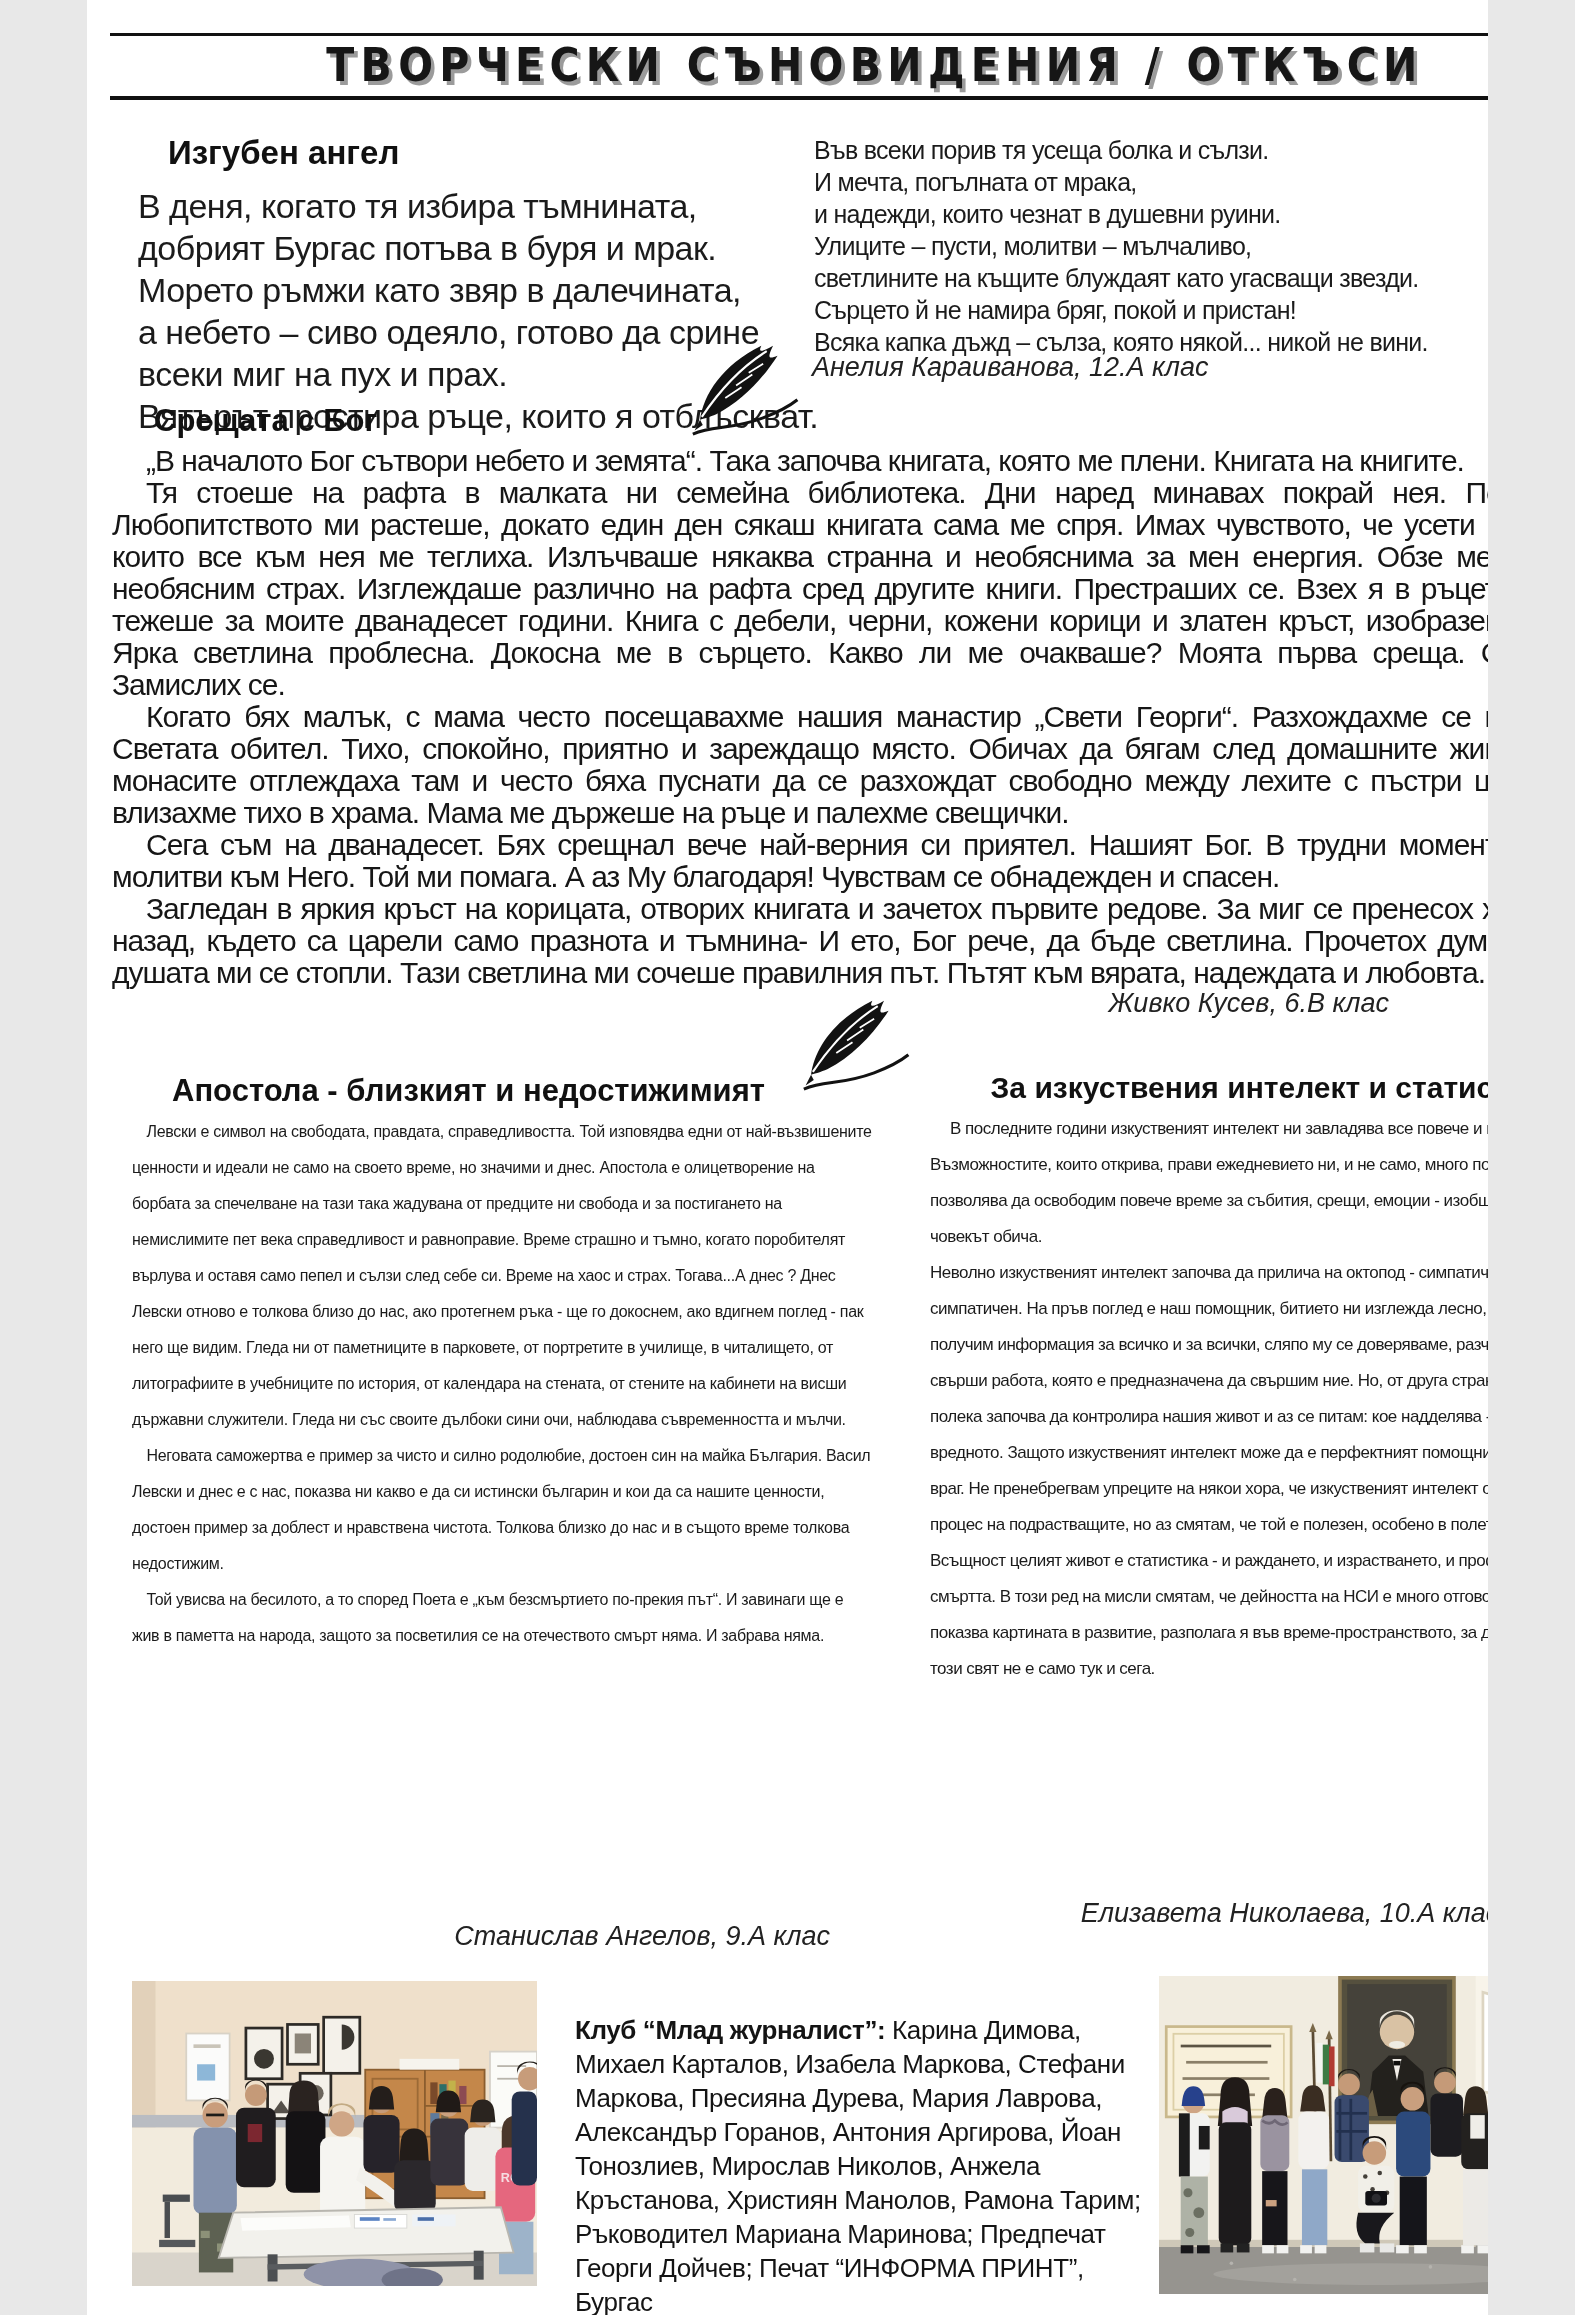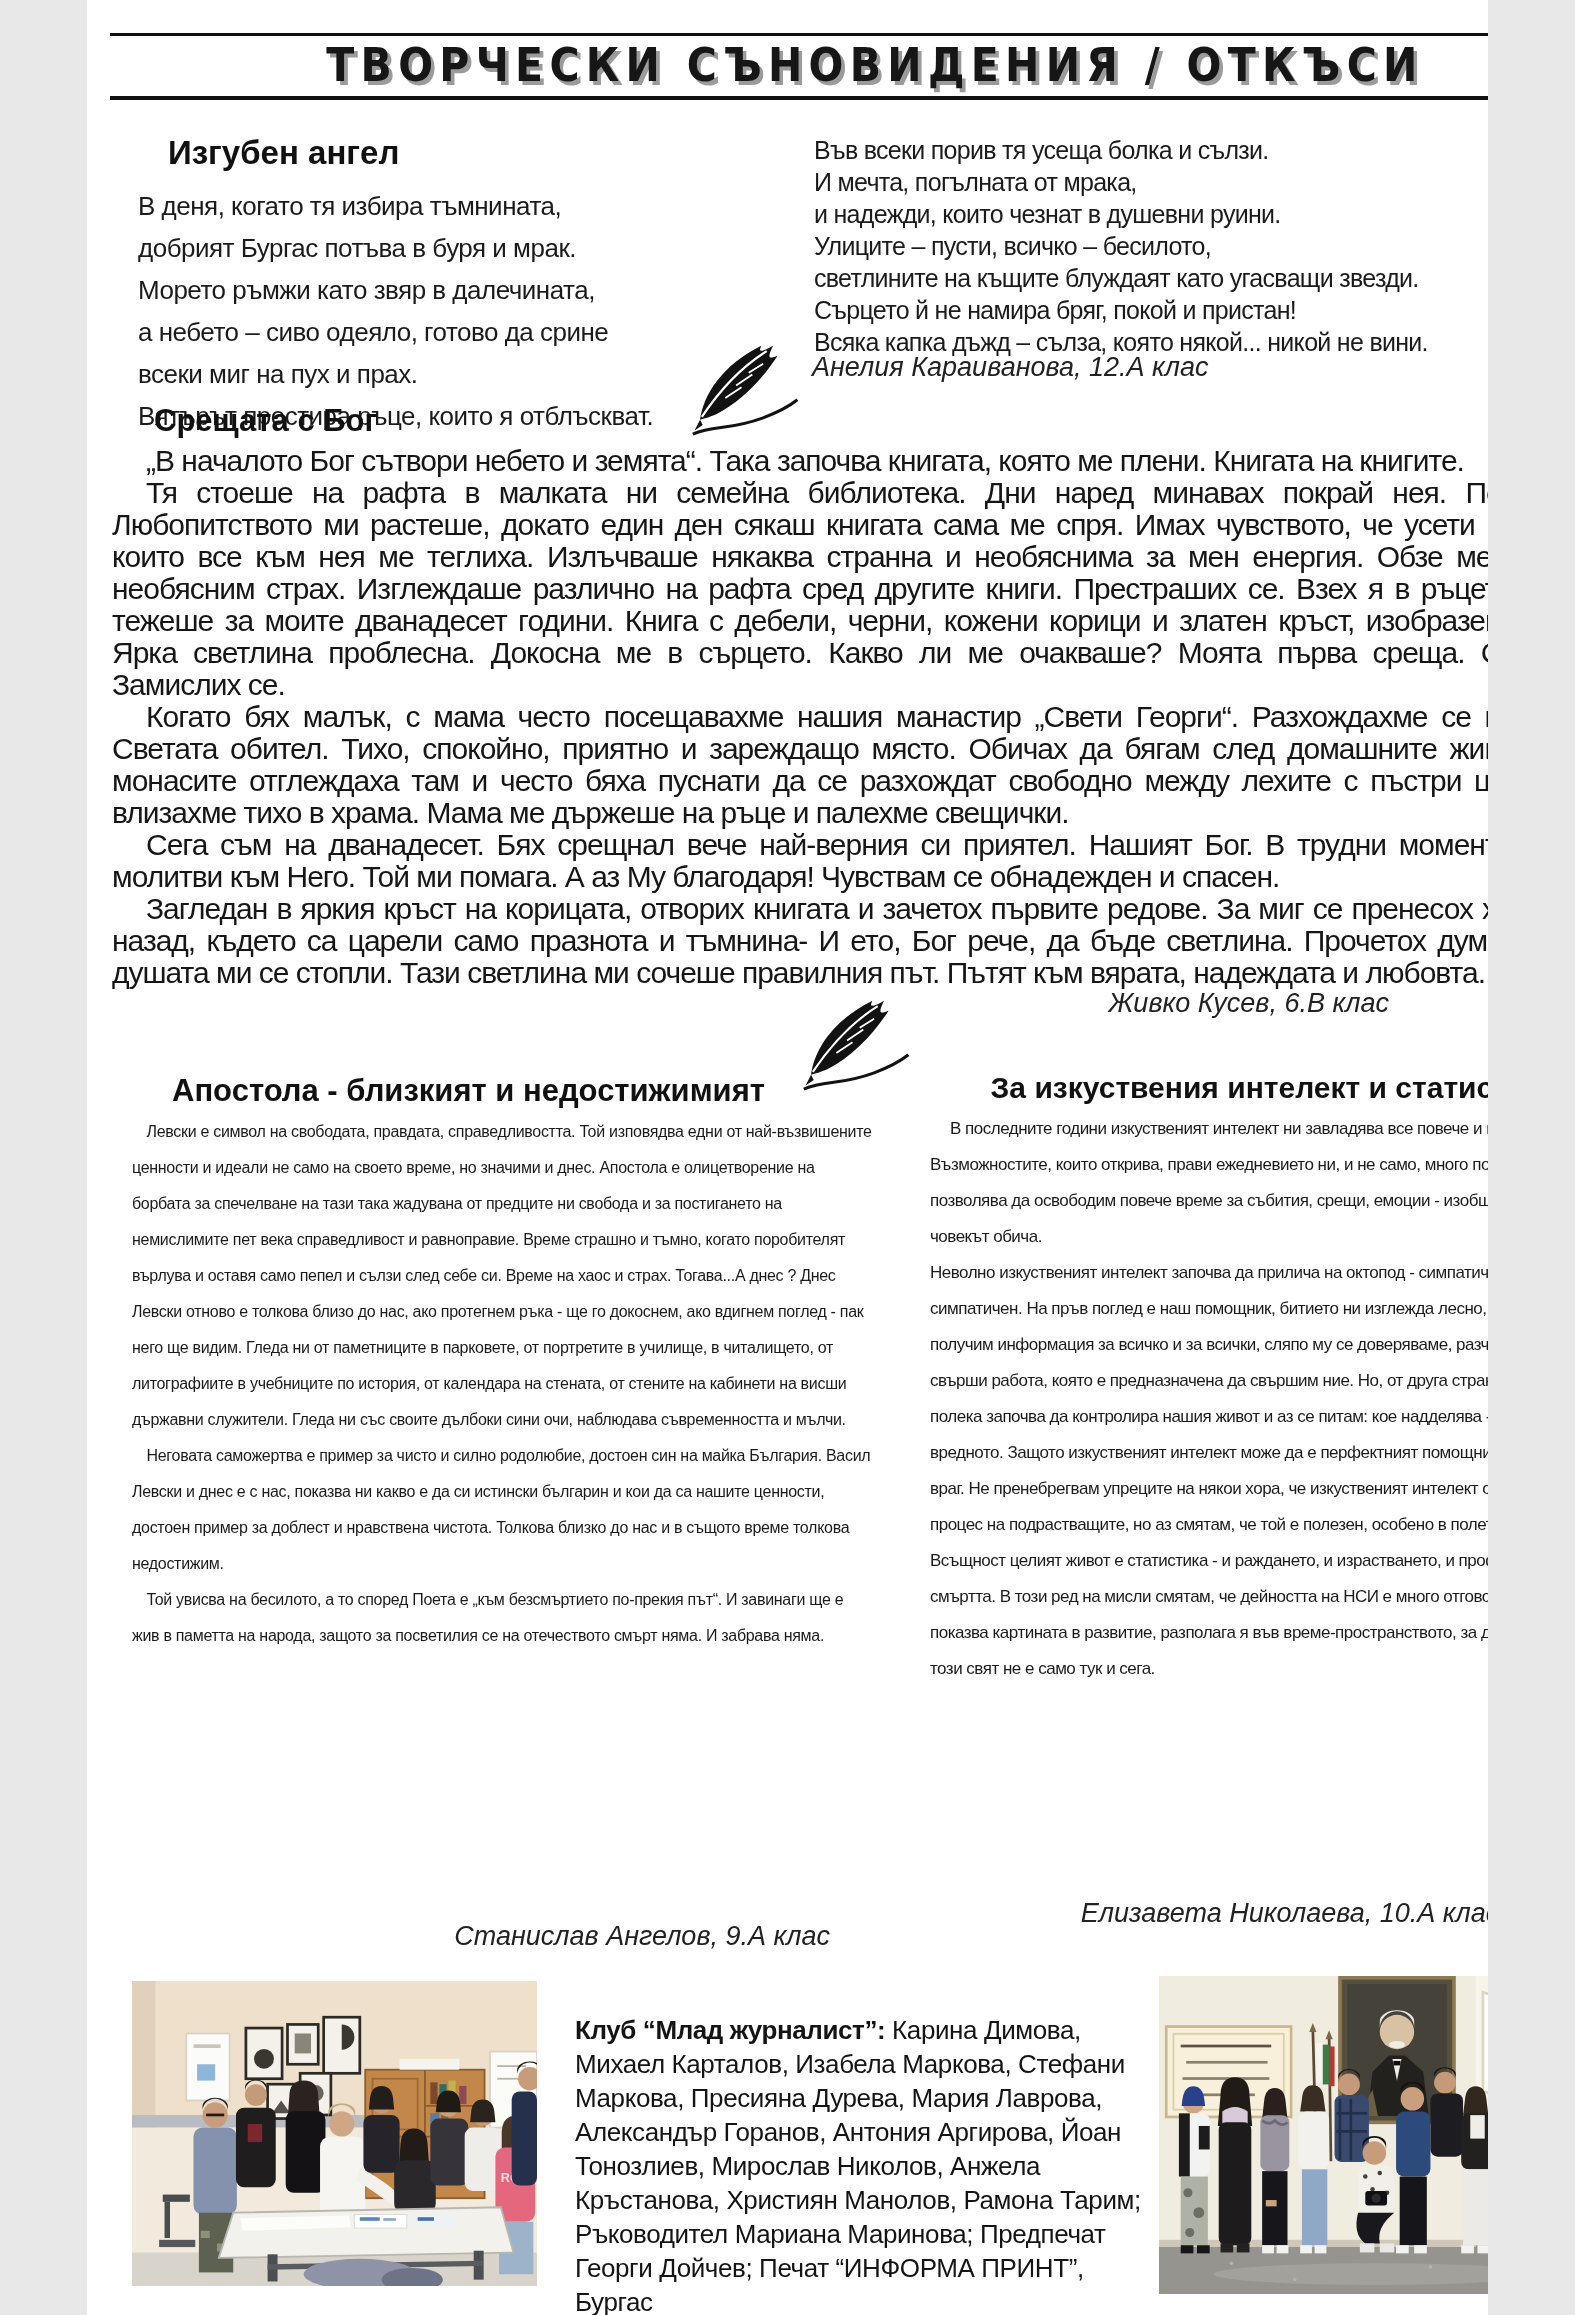--- a/index.html
+++ b/index.html
@@ -18,21 +18,21 @@
     letter-spacing:6.3px;color:#161616;text-shadow:3.6px 3.6px 0 #9b9b9b;
     transform:scaleY(1.12);transform-origin:top center;white-space:nowrap;
   }
   .page-num{
     position:absolute;left:1482px;top:40px;font-family:"DejaVu Sans", sans-serif;
     font-weight:900;font-size:43px;color:#5f5f5f;text-shadow:1.8px 1.8px 0 #8d8d8d;
   }
   
   .art-title{position:absolute;font-weight:bold;font-size:31px;color:#111;white-space:nowrap;}
   .author{position:absolute;font-style:italic;font-size:27px;color:#222;}
-  .poem{position:absolute;font-size:26px;letter-spacing:-0.5px;white-space:nowrap;}
+  .poem{position:absolute;font-size:34px;letter-spacing:-0.5px;white-space:nowrap;}
   .poem-left{left:51px;top:185px;line-height:42px;}
   .poem-right{left:727px;top:134px;line-height:32px;font-size:25px;letter-spacing:-0.7px;}
   .body-justified{
     position:absolute;left:25px;top:445px;width:1538px;text-align:justify;
     font-size:30px;line-height:32px;letter-spacing:-1px;color:#161616;
   }
   .body-justified .para-b{text-indent:34px;}
   .colC{position:absolute;left:45px;top:1114px;width:740px;font-size:16px;line-height:36px;letter-spacing:-0.3px;}
   .colC .para-c{text-indent:14.5px;}
   .colD{position:absolute;left:843px;top:1111px;width:724px;font-size:17px;line-height:36px;letter-spacing:-0.5px;}
@@ -70,21 +70,21 @@
       <div>добрият Бургас потъва в буря и мрак.</div>
       <div>Морето ръмжи като звяр в далечината,</div>
       <div>а небето – сиво одеяло, готово да срине</div>
       <div>всеки миг на пух и прах.</div>
       <div>Вятърът простира ръце, които я отблъскват.</div>
     </div>
   <div class="poem poem-right">
       <div>Във всеки порив тя усеща болка и сълзи.</div>
       <div>И мечта, погълната от мрака,</div>
       <div>и надежди, които чезнат в душевни руини.</div>
-      <div>Улиците – пусти, всичко – бесилото,</div>
+      <div>Улиците – пусти, молитви – мълчаливо,</div>
       <div>светлините на къщите блуждаят като угасващи звезди.</div>
       <div>Сърцето й не намира бряг, покой и пристан!</div>
       <div>Всяка капка дъжд – сълза, която някой... никой не вини.</div>
     </div>
   <div class="author author-angel">Анелия Караиванова, 12.А клас</div>
 
   <svg class="quill quill-1" viewBox="0 0 142 128" aria-hidden="true">
     <path d="M30 88 C34 60 54 28 98 6 C94 14 99 13 111 6 C103 22 108 20 116 17 C100 42 76 68 48 82 C41 85 34 87 30 88 Z" fill="#121212"></path>
     <path d="M32 85 C50 58 72 32 104 12" stroke="#ffffff" stroke-width="2.4" fill="none"></path>
     <path d="M58 64 L76 52 M70 50 L88 38 M84 36 L100 26" stroke="#ffffff" stroke-width="2" fill="none"></path>

